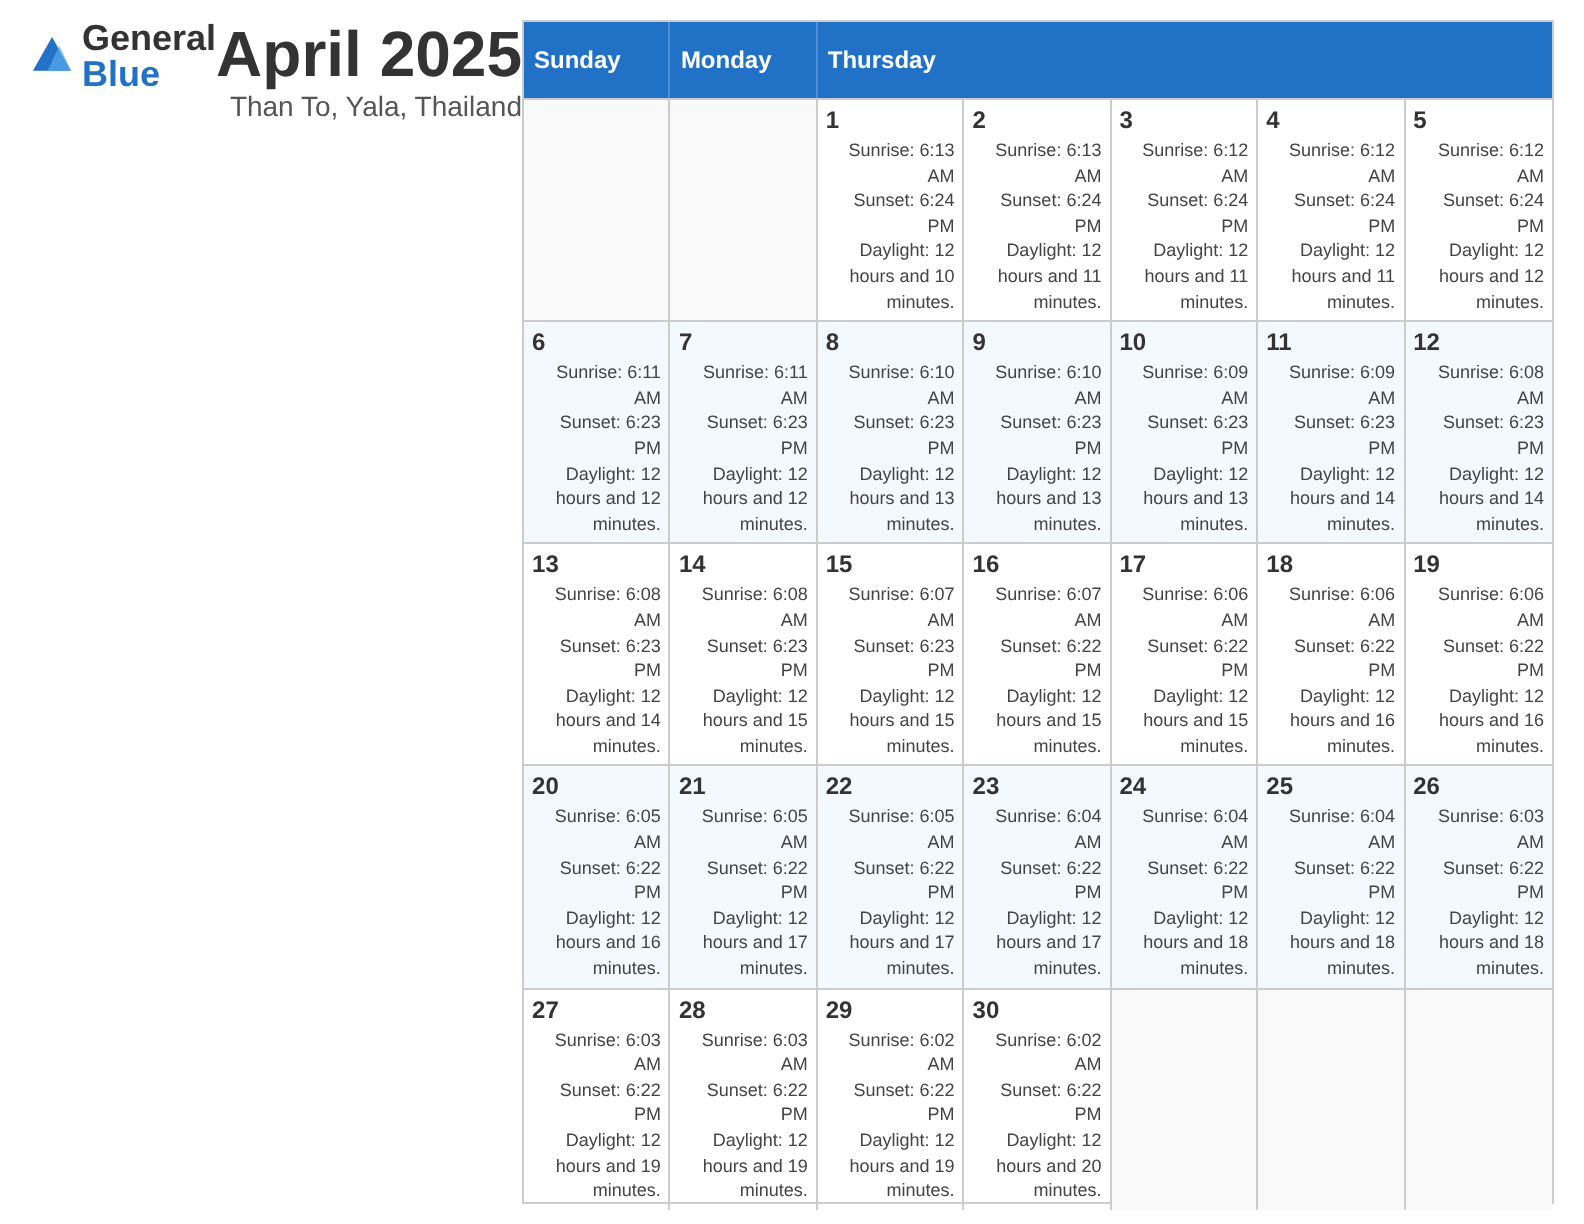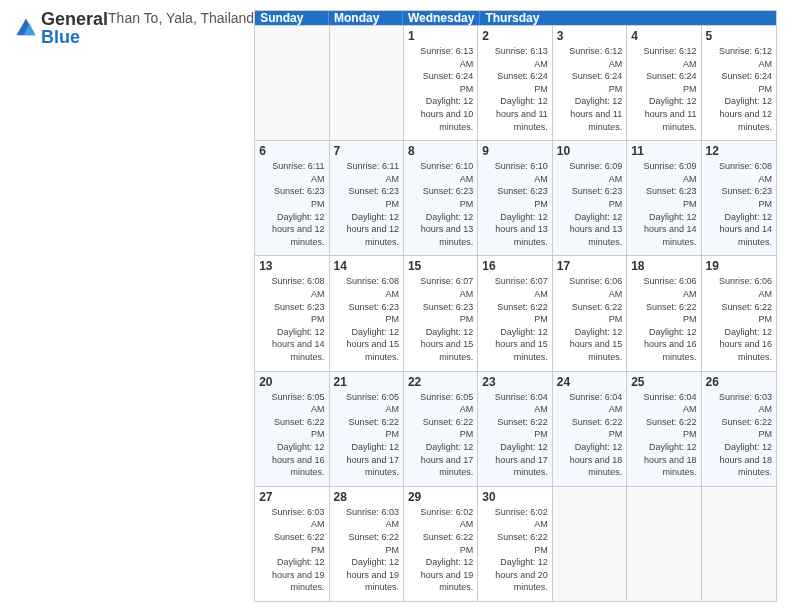--- a/index.html
+++ b/index.html
@@ -69,21 +69,21 @@
     }
     .cal-header-row {
       display: grid;
       grid-template-columns: repeat(7, 1fr);
       background: #2171c7;
     }
     .cal-header-cell {
       color: #fff;
       font-size: 12px;
       font-weight: bold;
-      padding: 0 5px;
+      padding: 12px 5px;
       border-right: 1px solid #4a90d9;
       text-align: left;
     }
     .cal-header-cell:last-child {
       border-right: none;
     }
     .cal-body {
       flex: 1;
       display: flex;
       flex-direction: column;
@@ -134,29 +134,29 @@
       <svg class="logo-icon" viewBox="0 0 30 30">
         <polygon points="15,2 28,25 2,25" fill="#2171c7"></polygon>
         <polygon points="20,8 28,25 12,25" fill="#5aacee" opacity="0.7"></polygon>
       </svg>
       <div class="logo-text">
         <span class="logo-general">General</span>
         <span class="logo-blue">Blue</span>
       </div>
     </div>
     <div class="title-section">
+      <div class="calendar-title">April 2025</div>
       <div class="calendar-subtitle">Than To, Yala, Thailand</div>
     </div>
   </div>
 
   <div class="calendar">
     <div class="cal-header-row" id="cal-header">
         <div class="cal-header-cell">Sunday</div>
         <div class="cal-header-cell">Monday</div>
-        <div class="cal-header-cell">Wednesday</div>
         <div class="cal-header-cell">Thursday</div>
       </div>
     <div class="cal-body" id="cal-body">
         <div class="cal-week">
           <div class="cal-cell empty"></div>
           <div class="cal-cell empty"></div>
           <div class="cal-cell">
             <span class="day-num">1</span>
             <div class="day-info">Sunrise: 6:13 AM<br>Sunset: 6:24 PM<br>Daylight: 12 hours and 10 minutes.</div>
           </div>

